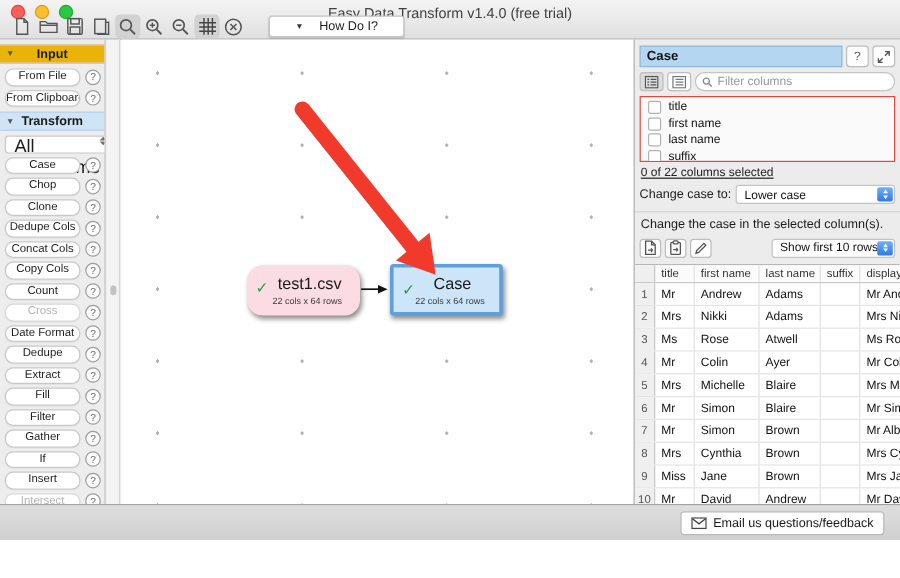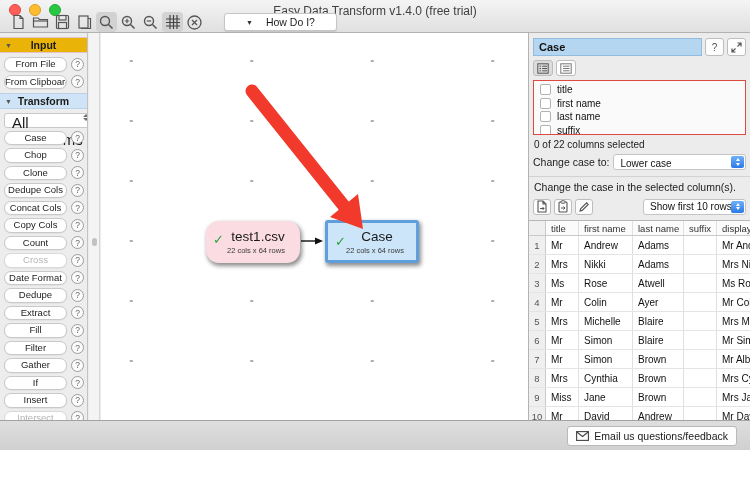--- a/index.html
+++ b/index.html
@@ -61,21 +61,21 @@
   .sqbtn{width:19px;background:#fdfdfd;border:1px solid #bdbdbd;border-radius:3px;display:flex;align-items:center;justify-content:center;font-size:10px;color:#555;}
   .p-filterrow{display:flex;gap:3px;margin-top:4px;height:16px;align-items:stretch;}
   .vbtn{width:20px;border:1px solid #bdbdbd;border-radius:3px;background:#fff;display:flex;align-items:center;justify-content:center;}
   .vbtn.active{background:#dcdcdc;}
   .search{flex:1;border:1px solid #c4c4c4;border-radius:9px;background:#fff;display:flex;align-items:center;padding:0 5px;gap:4px;}
   .search .ph{font-size:10px;color:#999;}
   .redbox{margin-top:4px;height:55px;border:1.5px solid #dd4a3f;background:#fafafa;overflow:hidden;padding:2px 0 0 3px;}
   .col-row{display:flex;align-items:center;height:13.5px;gap:6px;}
   .cb{width:11px;height:11px;background:#fff;border:1px solid #b2b2b2;border-radius:2px;margin-left:3px;flex:0 0 11px;}
   .col-label{font-size:10px;color:#111;}
-  .p-status{font-size:10px;color:#222;margin:4px 0 0 1px;}
+  .p-status{font-size:10px;color:#222;margin:4px 0 0 1px;text-decoration:underline;}
   .p-caserow{display:flex;align-items:center;margin-top:4px;height:16px;gap:4px;}
   .p-caserow .lbl,.p-commentrow .lbl{font-size:10.5px;color:#222;}
   .sel{flex:1;height:16px;background:#fff;border:1px solid #c4c4c4;border-radius:3px;display:flex;align-items:flex-end;padding-left:6px;position:relative;font-size:10px;color:#111;}
   .bstep{position:absolute;right:1px;top:1px;bottom:1px;width:13px;border-radius:2px;background:linear-gradient(#6fb1f9,#2b79e8);display:flex;flex-direction:column;align-items:center;justify-content:center;gap:1.5px;}
   .bstep i{width:0;height:0;border-left:2.5px solid transparent;border-right:2.5px solid transparent;}
   .bstep i.up{border-bottom:3px solid #fff;}
   .bstep i.dn{border-top:3px solid #fff;}
   .p-commentrow{display:flex;align-items:center;margin-top:3px;height:15px;gap:4px;}
   .p-commentrow .lbl{width:72px;text-align:right;}
   .cfield{flex:1;height:15px;background:#fff;border:1px solid #c4c4c4;border-radius:2px;}
@@ -332,20 +332,27 @@
             <rect x="0.8" y="0.8" width="10.4" height="9.4" fill="none" stroke="#555" stroke-width="1"></rect>
             <path d="M2.5 3.2 H4 M5.2 3.2 H10 M2.5 5.5 H4 M5.2 5.5 H10 M2.5 7.8 H4 M5.2 7.8 H10" stroke="#555" stroke-width="1"></path>
           </svg>
       </button>
       <button class="vbtn">
         <svg width="12" height="11" viewBox="0 0 12 11">
             <rect x="0.8" y="0.8" width="10.4" height="9.4" fill="none" stroke="#777" stroke-width="1"></rect>
             <path d="M3 3.2 H9.5 M3 5.5 H9.5 M3 7.8 H9.5" stroke="#777" stroke-width="1"></path>
           </svg>
       </button>
+      <div class="search">
+        <svg width="9" height="9" viewBox="0 0 10 10">
+            <circle cx="4" cy="4" r="2.8" fill="none" stroke="#888" stroke-width="1.2"></circle>
+            <path d="M6.2 6.2 L9 9" stroke="#888" stroke-width="1.3"></path>
+          </svg>
+        <span class="ph">Filter columns</span>
+      </div>
     </div>
 
     <div class="redbox">
         <div class="col-row">
        <span class="cb"></span>
        <span class="col-label">title</span>
      </div>
         <div class="col-row">
        <span class="cb"></span>
        <span class="col-label">first name</span>

